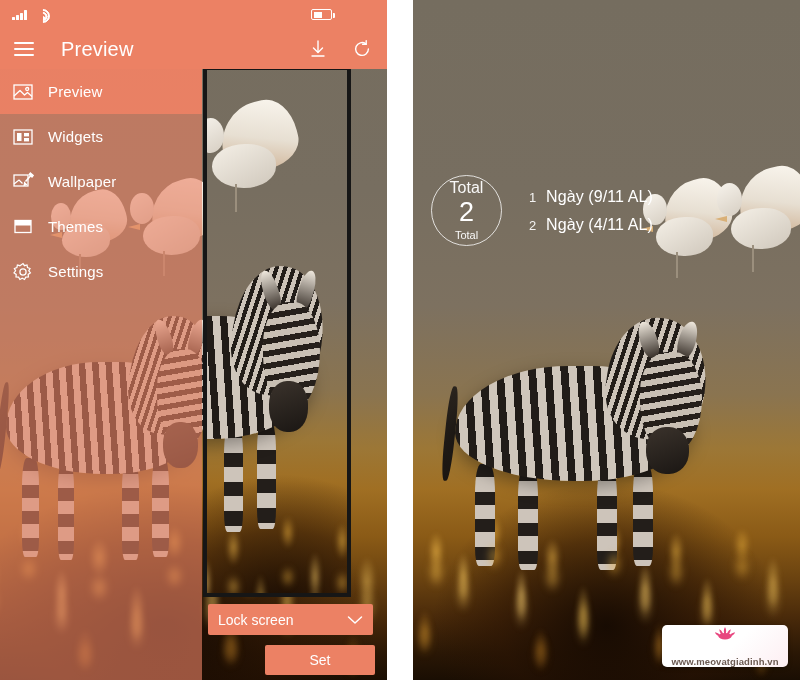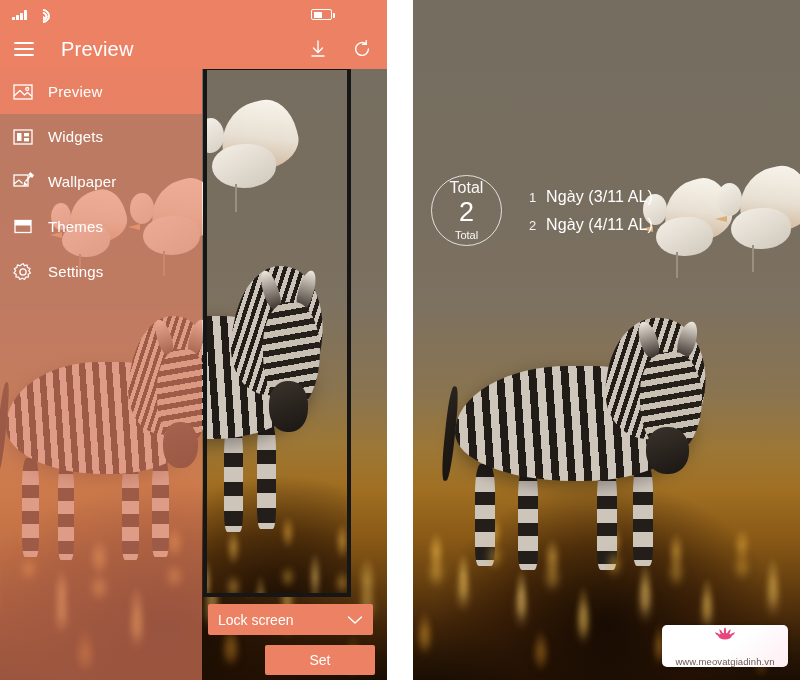--- a/index.html
+++ b/index.html
@@ -256,21 +256,21 @@
 
   .watermark {
     position: absolute; right: 12px; bottom: 13px;
     width: 126px; height: 42px; border-radius: 5px;
     background: linear-gradient(135deg,#ffffff 55%,#fdeef2 100%);
     box-shadow: 0 1px 4px rgba(0,0,0,.35);
     display: flex; flex-direction: column; align-items: center;
     justify-content: center; z-index: 10; overflow: hidden;
   }
   .wm-logo { width: 26px; height: 15px; }
-  .wm-url { font-size: 9.5px; color: #6b5a52; margin-top: 15px; letter-spacing: .1px; }
+  .wm-url { font-size: 9.5px; color: #6b5a52; margin-top: 15px; letter-spacing: .1px; font-weight: bold; }
 </style>
 </head>
 <body>
 
 <div class="screen">
 
   <div class="left-panel">
 
     <div class="left-wall-wrap">
       <div class="wallpaper"></div>
@@ -492,21 +492,21 @@
 
     <div class="lock-widget">
       <div class="total-circle">
         <div class="tc-top">Total</div>
         <div class="tc-num">2</div>
         <div class="tc-bot">Total</div>
       </div>
       <div class="event-list">
         <div class="event-row">
           <span class="ev-idx">1</span>
-          <span class="ev-text">Ngày (3/11 AL)</span>
+          <span class="ev-text">Ngày (9/11 AL)</span>
         </div>
         <div class="event-row">
           <span class="ev-idx">2</span>
           <span class="ev-text">Ngày (4/11 AL)</span>
         </div>
       </div>
     </div>
 
     <div class="watermark">
       <span class="wm-logo">

